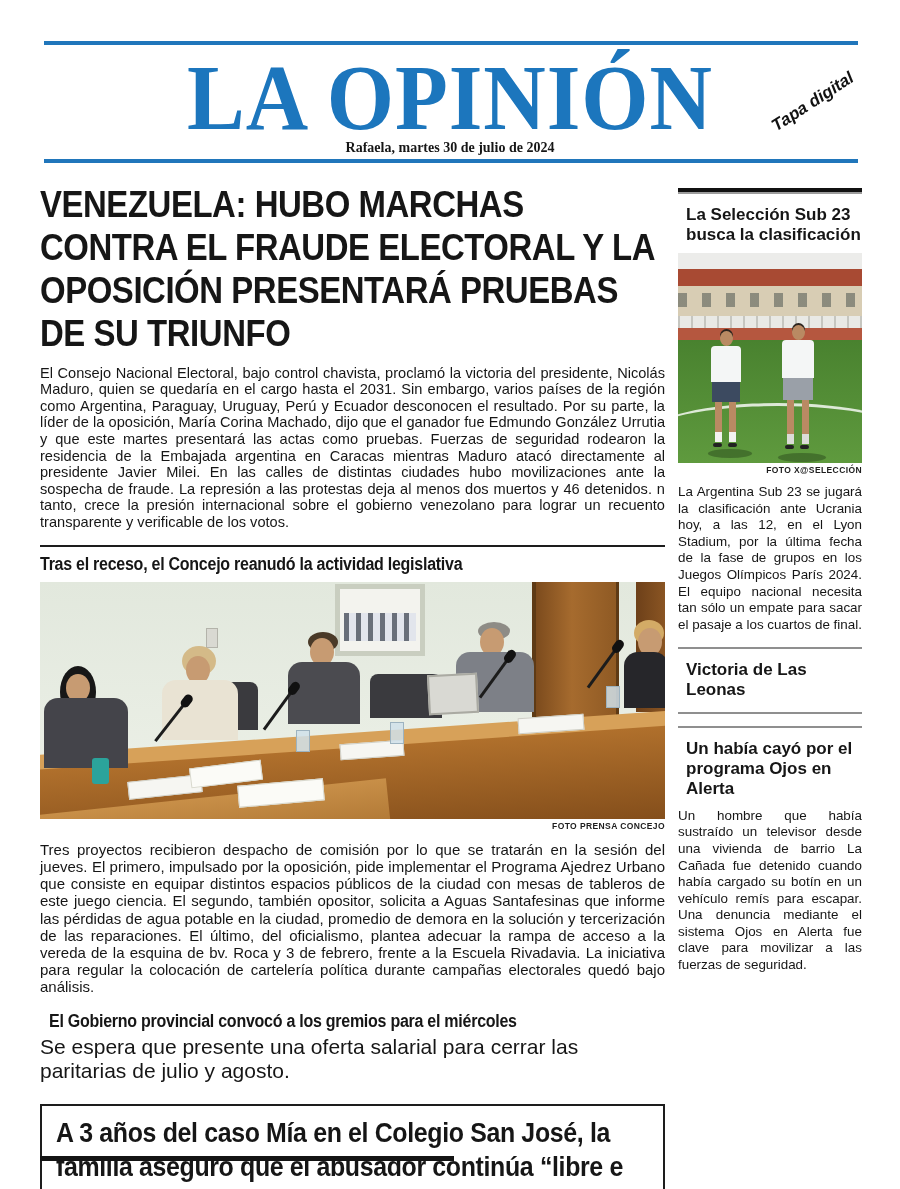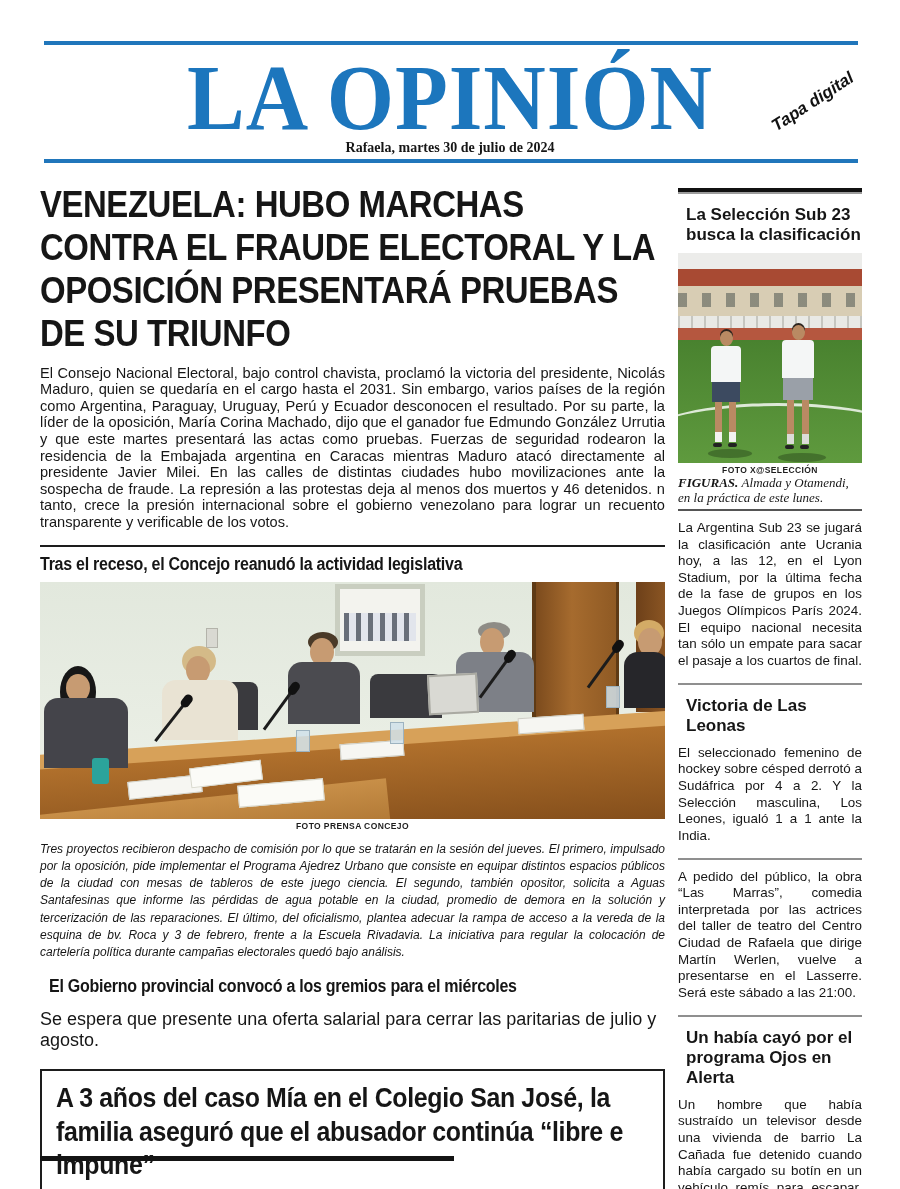--- a/index.html
+++ b/index.html
@@ -21,27 +21,27 @@
   
   #main-col{position:absolute;left:40px;top:184px;width:625px;}
   #side-col{position:absolute;left:678px;top:188px;width:184px;}
 
   .cond{display:block;transform:scaleX(.89);transform-origin:0 0;width:112%;}
   h1,h2,h3{margin:0;font-weight:bold;}
   h1{font-size:37px;line-height:1.16;letter-spacing:-.5px;}
   h2{font-size:18px;line-height:1.15;letter-spacing:-.3px;}
   .lead-body{font-size:14.6px;line-height:16.6px;text-align:justify;margin-top:9px;}
   .sep{border:0;border-top:2px solid #1d1d1d;margin:9px 0 7px;}
-  .story-body{font-size:12px;line-height:17.2px;text-align:justify;margin-top:10px;font-style:italic;}
-  .credit{font-size:8.5px;font-weight:bold;letter-spacing:.4px;text-align:center;margin-top:2px;color:#1d1d1d;}
+  .story-body{font-size:15px;line-height:17.2px;text-align:justify;margin-top:10px;}
+  .credit{font-size:8.5px;font-weight:bold;letter-spacing:.4px;text-align:right;margin-top:2px;color:#1d1d1d;}
   .caption{font-family:"Liberation Serif",serif;font-style:italic;font-size:14.5px;line-height:16px;
     border-bottom:2px solid #9a9a9a;padding-bottom:6px;margin-top:1px;}
   .caption .cap-lead{font-weight:bold;}
   .indent{padding-left:9px;}
-  .subdeck{font-size:18px;margin-top:12px;}
+  .subdeck{font-size:21px;margin-top:4px;}
   #boxed-story{border:2px solid #1d1d1d;margin-top:17px;padding:10px 14px 13px;}
   #boxed-story h3{font-size:28px;line-height:1.2;letter-spacing:-.4px;}
   #bottom-bar{position:absolute;left:40px;top:1156px;width:414px;height:5px;background:#141414;}
 
   
   .side-rule-heavy{height:4px;background:#111;border-bottom:2px solid #9c9c9c;}
   .side-h{font-size:17px;line-height:20px;font-weight:bold;margin-top:11px;padding-left:8px;}
   .side-body{font-size:13.4px;line-height:16.6px;text-align:justify;margin-top:9px;}
   .side-sep{border:0;border-top:2px solid #8f8f8f;margin:12px 0 3px;}
   .side-caption{font-family:"Liberation Serif",serif;font-style:italic;font-size:13px;line-height:15px;
@@ -233,32 +233,26 @@
         <div class="p-leg" style="left:109px;top:147px;height:34px;"></div>
         <div class="p-leg" style="left:124px;top:147px;height:34px;"></div>
         <div class="p-sock" style="left:109px;top:181px;background:#dcdcd8;"></div>
         <div class="p-sock" style="left:124px;top:181px;background:#dcdcd8;"></div>
         <div class="p-shoe" style="left:107px;top:192px;"></div>
         <div class="p-shoe" style="left:122px;top:192px;"></div>
       </div>
     </div>
 
     <div class="credit">FOTO X@SELECCIÓN</div>
-    <div class="side-caption">
-      <span class="cap-lead">FIGURAS. </span>
-      <span>Almada y Otamendi, en la práctica de este lunes.</span>
-    </div>
     <p class="side-body">La Argentina Sub 23 se jugará la clasificación ante Ucrania hoy, a las 12, en el Lyon Stadium, por la última fecha de la fase de grupos en los Juegos Olímpicos París 2024. El equipo nacional necesita tan sólo un empate para sacar el pasaje a los cuartos de final.</p>
 
     <hr class="side-sep">
     <div class="side-h">Victoria de Las Leonas</div>
-    <p class="side-body">El seleccionado femenino de hockey sobre césped derrotó a Sudáfrica por 4 a 2. Y la Selección masculina, Los Leones, igualó 1 a 1 ante la India.</p>
 
     <hr class="side-sep">
-    <p class="side-body">A pedido del público, la obra “Las Marras”, comedia interpretada por las actrices del taller de teatro del Centro Ciudad de Rafaela que dirige Martín Werlen, vuelve a presentarse en el Lasserre. Será este sábado a las 21:00.</p>
 
     <hr class="side-sep">
     <div class="side-h">Un había cayó por el programa Ojos en Alerta</div>
     <p class="side-body">Un hombre que había sustraído un televisor desde una vivienda de barrio La Cañada fue detenido cuando había cargado su botín en un vehículo remís para escapar. Una denuncia mediante el sistema Ojos en Alerta fue clave para movilizar a las fuerzas de seguridad.</p>
 
   </div>
 
   <div id="bottom-bar"></div>
 </div>
 

